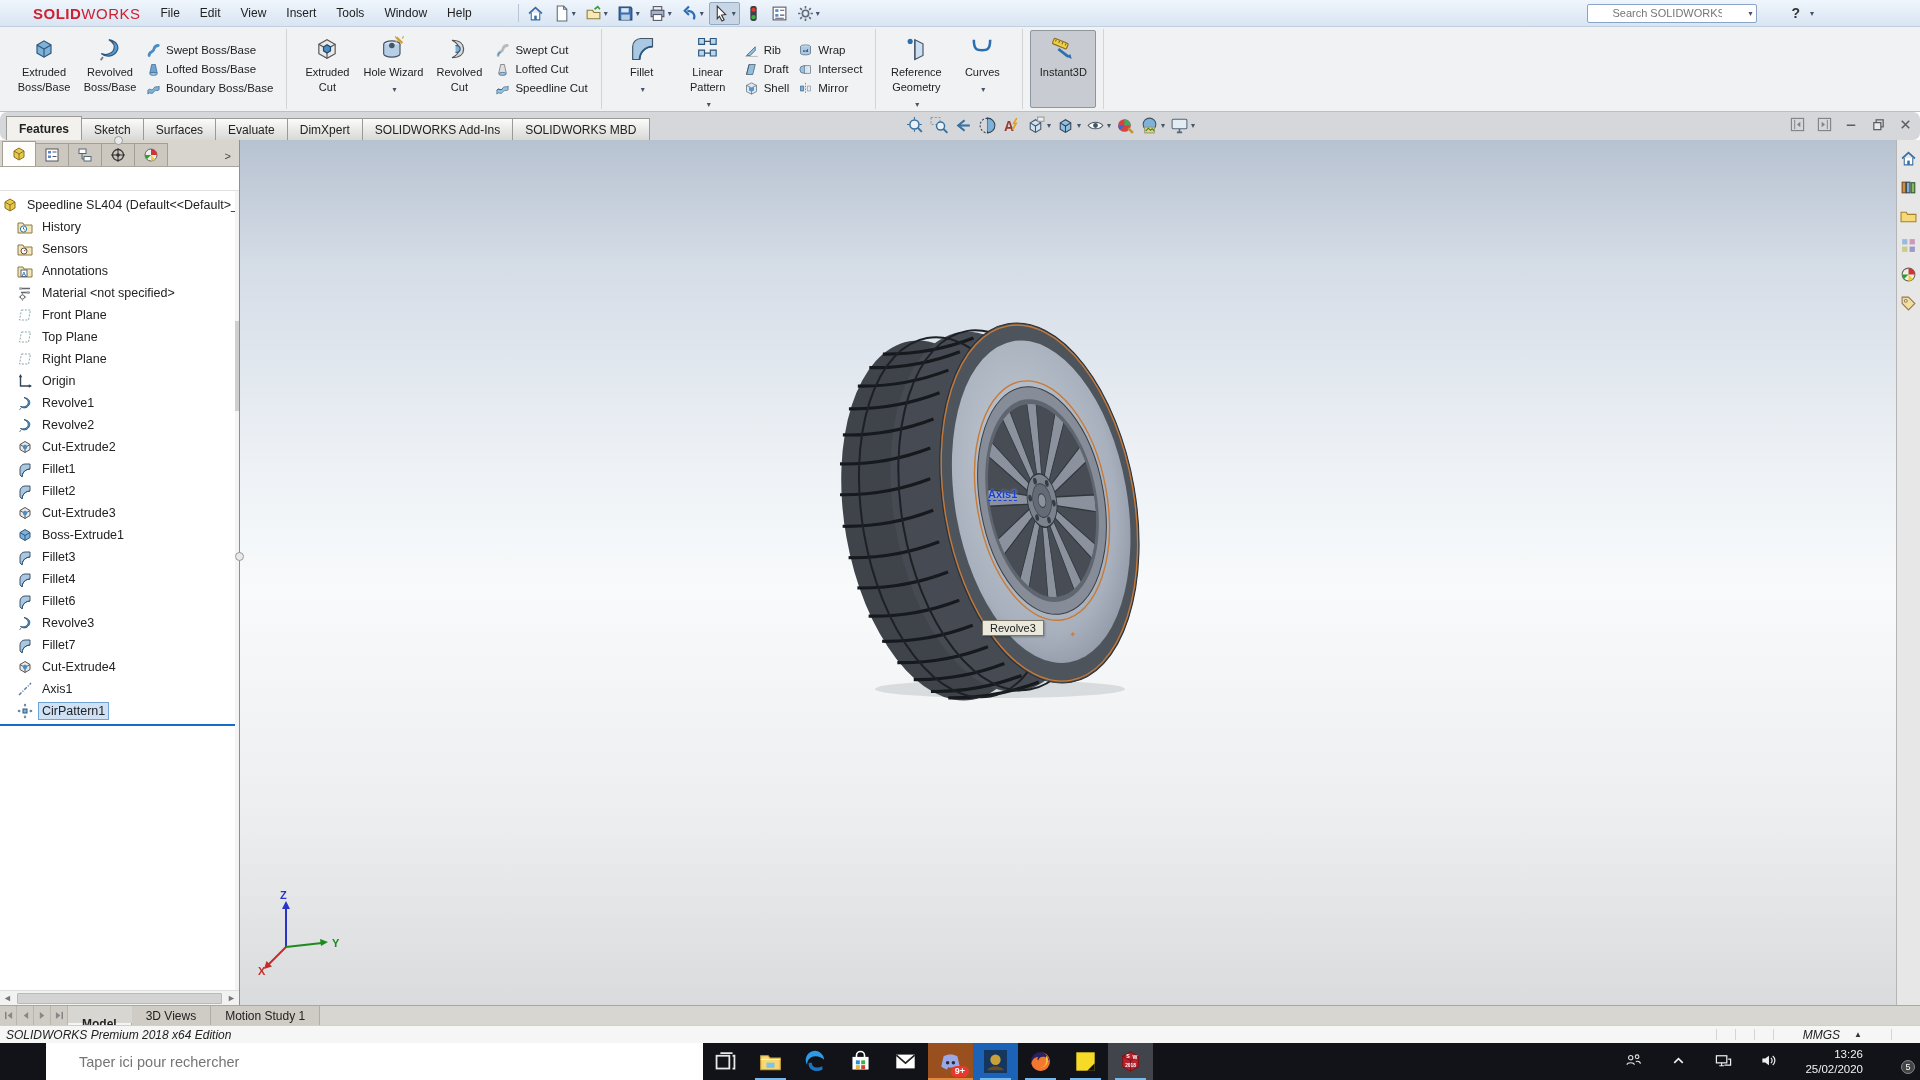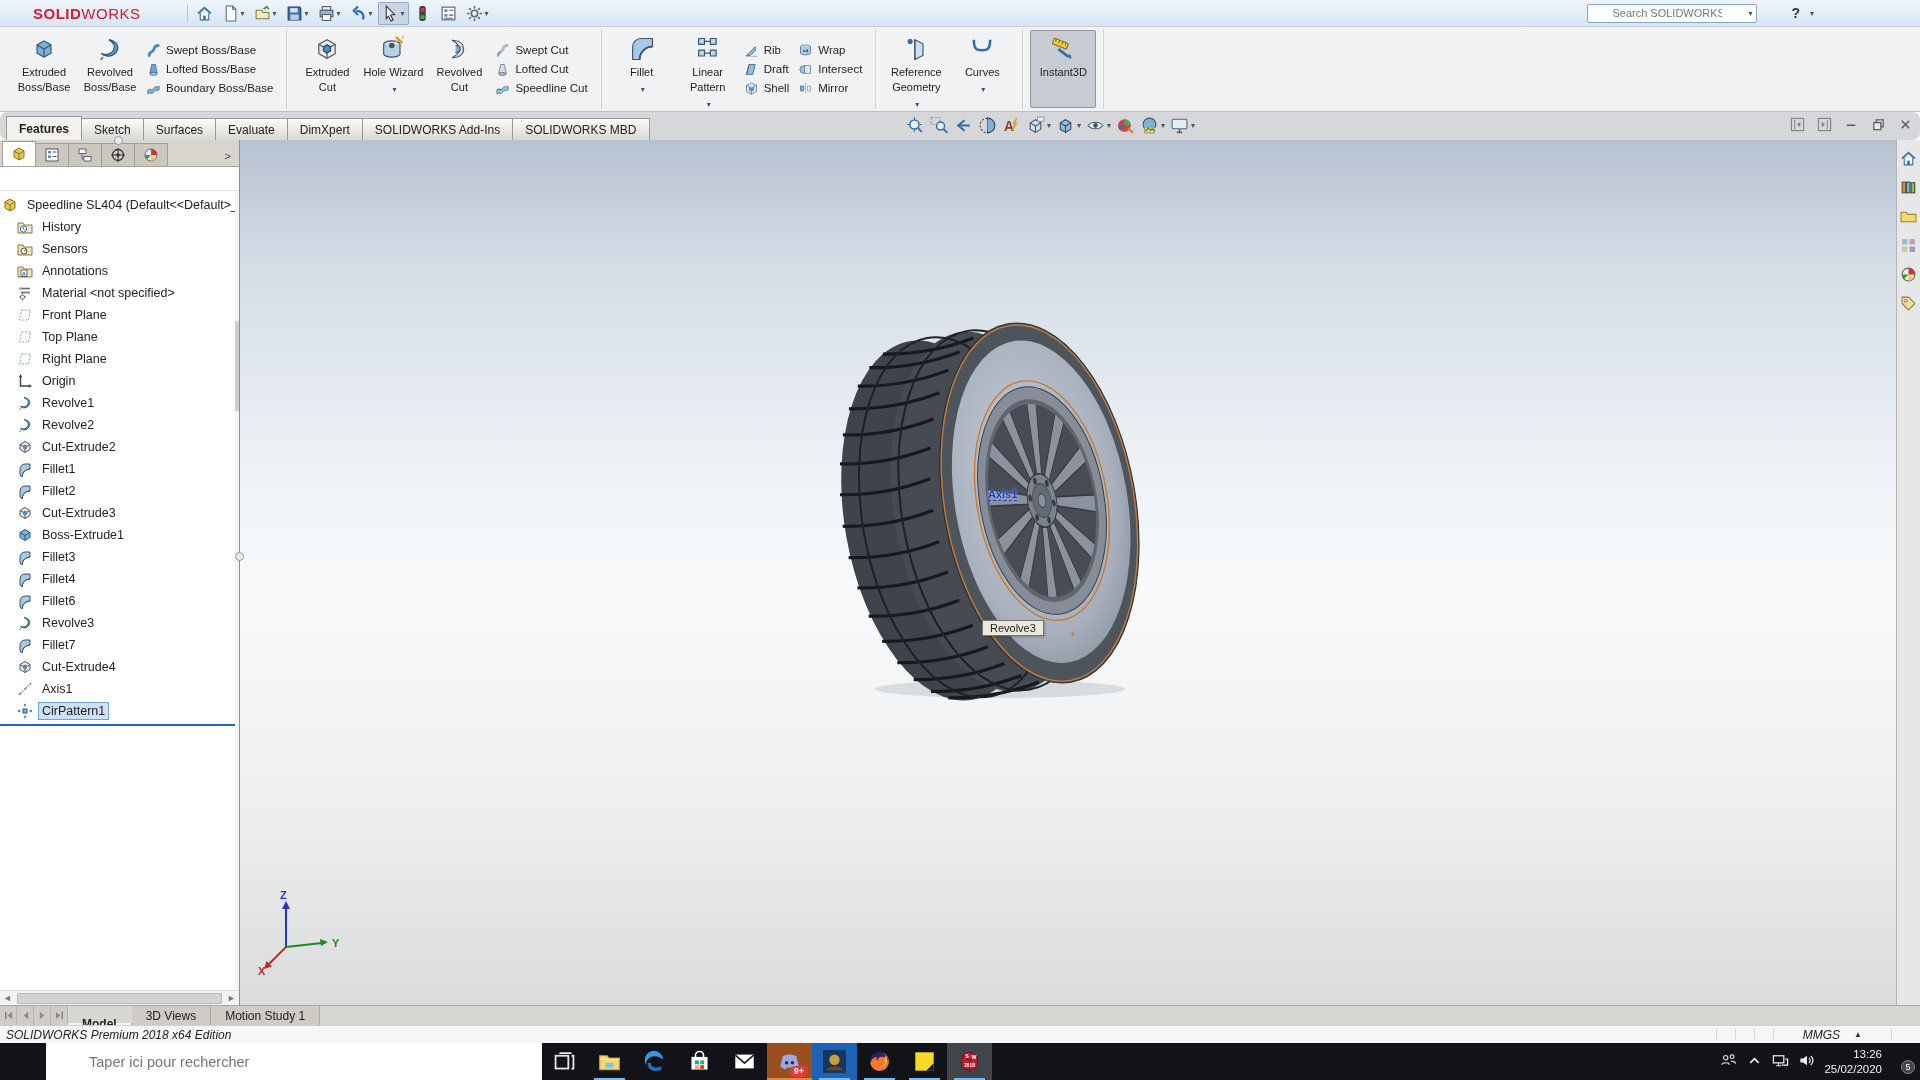--- a/index.html
+++ b/index.html
@@ -112,51 +112,60 @@
   .sb-cells{margin-left:auto;display:flex;align-items:center;height:100%;}
   .sb-div{width:1px;height:70%;background:#d5d5d5;margin:0 9px;}
   .sb-units{display:flex;align-items:center;gap:14px;padding:0 20px;}
   .sb-units .tri{font-size:8px;color:#333;}
   .sb-tag .icon{width:15px;height:15px;}
 
   
   .taskbar{height:37px;flex:none;background:#121318;display:flex;align-items:stretch;color:#eee;}
   .tstart{width:46px;display:flex;align-items:center;justify-content:center;}
   .tstart .icon{width:17px;height:17px;}
-  .tsearch{width:496px;background:#fff;display:flex;align-items:center;gap:10px;padding:0 13px;}
+  .tsearch{width:657px;background:#fff;display:flex;align-items:center;padding:0 13px;}
   .tsearch .icon{width:18px;height:18px;}
   .tsearch input{flex:1;border:none;outline:none;font-size:14.5px;color:#444;background:transparent;
                  font-family:"Liberation Sans",sans-serif;min-width:0;}
   .tapps{display:flex;align-items:stretch;}
   .tapp{width:45px;display:flex;align-items:center;justify-content:center;position:relative;}
   .tapp .icon{width:23px;height:23px;}
   .tapp.open::after{content:"";position:absolute;left:7px;right:7px;bottom:0;height:2.5px;background:#76b9ed;}
   .tapp.tile-discord{background:#9a501e;}
   .tapp.tile-discord.open::after{background:#e08a3c;left:0;right:0;}
   .tapp.tile-game{background:#1c63b7;}
   .tapp.tile-sw{background:#41444b;}
   .tbadge{position:absolute;right:4px;bottom:3px;background:#e63a2e;color:#fff;font-size:9px;font-weight:bold;
           border-radius:8px;padding:1px 4px;line-height:1;}
-  .tray{margin-left:auto;display:flex;align-items:center;gap:9px;padding-right:12px;}
+  .tray{margin-left:auto;display:flex;align-items:center;gap:28px;padding-right:12px;}
   .tray .icon{width:17px;height:17px;}
   .clock{text-align:right;font-size:11.5px;line-height:1.3;color:#f2f2f2;}
   .notif{position:relative;display:flex;}
   .nbadge{position:absolute;right:-7px;bottom:-4px;background:#444;border:1px solid #888;color:#fff;
           font-size:9px;border-radius:50%;width:14px;height:14px;display:flex;align-items:center;justify-content:center;}
 </style>
 </head>
 <body>
 
 <div class="app">
 
   <div class="titlebar">
     <div class="brand">
       <span class="icon"></span>
       <span><span class="brand-bold">SOLID</span><span class="brand-light">WORKS</span></span>
     </div>
+    <nav class="menubar">
+        <span class="menu-item">File</span>
+        <span class="menu-item">Edit</span>
+        <span class="menu-item">View</span>
+        <span class="menu-item">Insert</span>
+        <span class="menu-item">Tools</span>
+        <span class="menu-item">Window</span>
+        <span class="menu-item">Help</span>
+      </nav>
     <span class="pinbtn">
         <span class="icon"></span>
       </span>
     <span class="tsep"></span>
     <div class="qbar">
         <span class="qbtn">
           <span class="icon">
             <svg viewBox="0 0 16 16">
               <path d="M2 8l6-5.5L14 8" fill="none" stroke="#3a6ea5" stroke-width="1.6"></path>
               <path d="M4 7.5V14h8V7.5" fill="#fff" stroke="#3a6ea5"></path>

